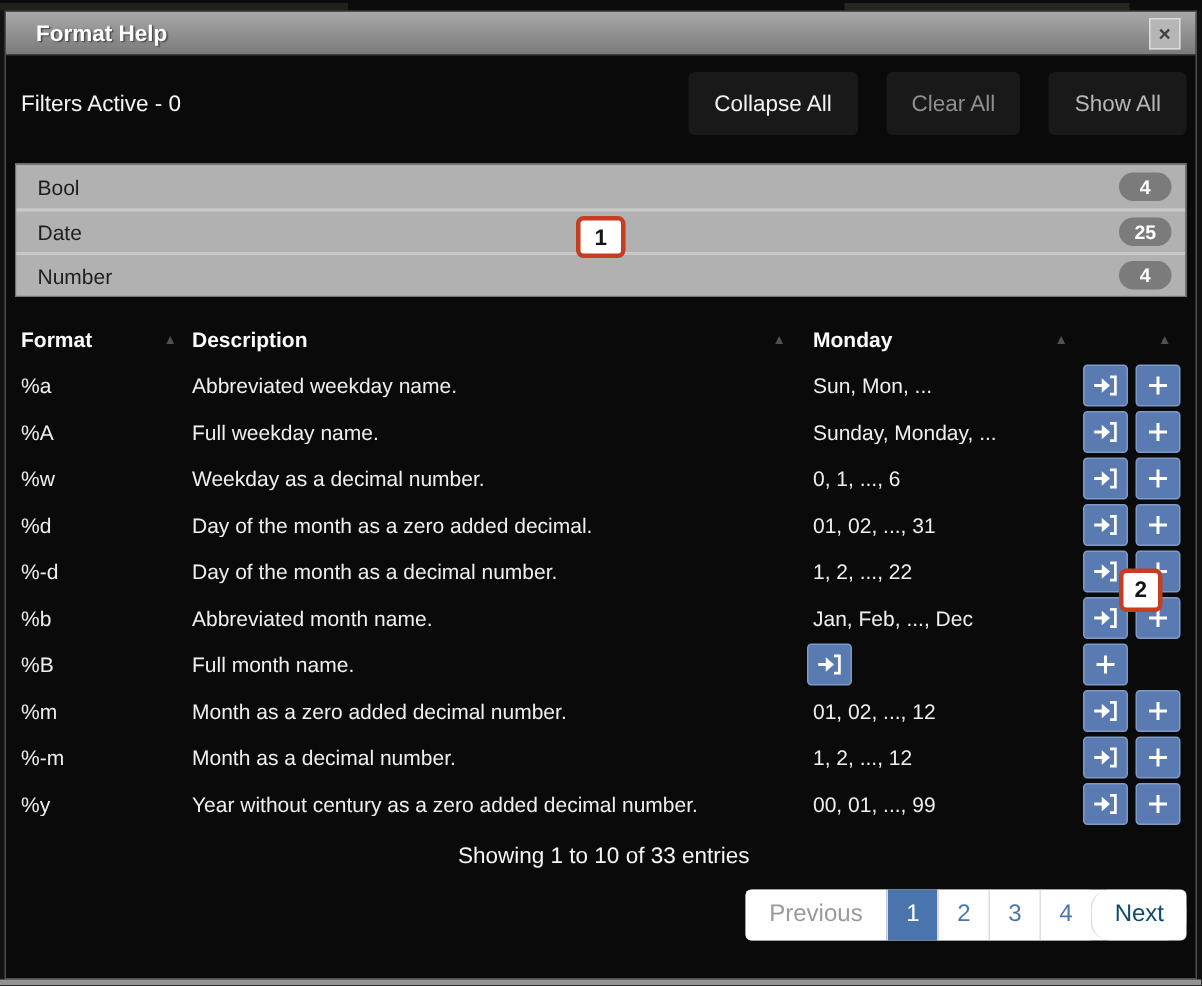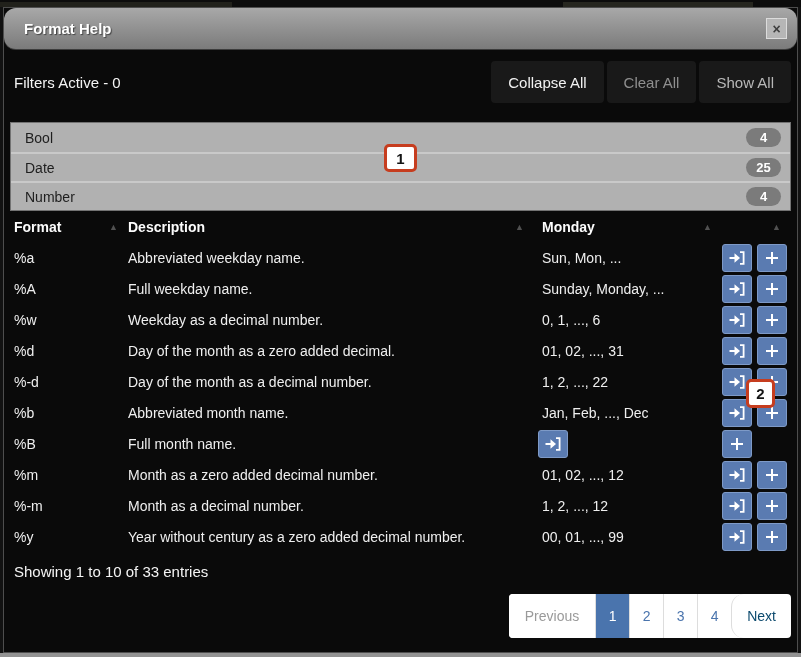--- a/index.html
+++ b/index.html
@@ -13,90 +13,90 @@
   .top-strip { position: absolute; left: 0; top: 0; width: 801px; height: 7px; background: #0c0c0c; }
   .top-strip .seg1 { position: absolute; left: 0; top: 2px; width: 232px; height: 5px; background: #21211b; }
   .top-strip .seg2 { position: absolute; left: 563px; top: 2px; width: 190px; height: 5px; background: #26261f; }
   .bottom-strip { position: absolute; left: 0; bottom: 0; width: 801px; height: 4px; background: #939393; }
 
   .dialog {
     position: absolute; left: 3px; top: 7px; width: 795px; height: 646px;
     background: #0a0a0a; border: 1px solid #4e4e4e;
   }
   .titlebar {
-    height: 42px; display: flex; align-items: center;
+    height: 29px; display: flex; align-items: center;
     background: linear-gradient(180deg, #a8a8a8 0%, #8f8f8f 55%, #7b7b7b 100%);
     border-bottom: 1px solid #3d3d3d;
     padding: 0 10px 0 20px;
     cursor: move;
-    border-radius: 12px;
   }
   .title { color: #ffffff; font-weight: bold; font-size: 15px; text-shadow: 1px 1px 1px #444; }
   .close-btn {
     margin-left: auto; width: 21px; height: 21px;
     background: #b6b6b6; border: 1px solid #dcdcdc;
     color: #3f3f3f; font-weight: bold; font-size: 14px; line-height: 1;
     display: flex; align-items: center; justify-content: center; cursor: pointer;
     font-family: "Liberation Sans", sans-serif;
   }
 
   .content { padding: 6px 6px 0 6px; }
 
   .toolbar { display: flex; align-items: center; margin-top: 5px; }
   .filters-label { color: #f5f5f5; font-size: 15px; padding-left: 4px; }
   .toolbar-buttons { margin-left: auto; display: flex; gap: 3px; }
   .tb {
     height: 42px; background: #191919; border: none; border-radius: 4px;
     font-size: 15px; padding: 0 17px; cursor: pointer;
     font-family: "Liberation Sans", sans-serif;
+    margin-left: 16px;
   }
   .tb.b0 { color: #f2f2f2; }
   .tb.b1 { color: #b8b8b8; }
   .tb.b2 { color: #8f8f8f; }
 
   .accordion { margin-top: 19px; border: 1px solid #737373; background: #c6c6c6; }
   .acc-row {
     height: 29px; background: #b1b1b1; display: flex; align-items: center;
     padding: 0 9px 0 14px; cursor: pointer;
   }
   .acc-row + .acc-row { border-top: 2px solid #c9c9c9; }
   .acc-label { font-size: 14px; color: #1e1e1e; }
   .acc-badge {
     margin-left: auto; background: #7b7b7b; color: #ffffff;
     font-weight: bold; font-size: 13px; min-width: 35px; height: 19px;
     border-radius: 10px; display: flex; align-items: center; justify-content: center;
   }
 
   .grid-row { display: grid; grid-template-columns: 114px 414px 184px 35px 34px; align-items: center; }
-  .thead { height: 30px; margin-top: 1px; }
+  .thead { height: 30px; margin-top: 13px; }
   .th { display: flex; align-items: center; color: #fcfcfc; font-weight: bold; font-size: 14px; padding-left: 4px; }
   .sort { margin-left: auto; color: #515151; font-size: 9px; }
   .th-format .sort { margin-right: 6px; }
   .th-desc .sort { margin-right: 14px; }
   .th-sample .sort { margin-right: 10px; }
   .th-actions { justify-content: flex-end; }
   .th-actions .sort { margin-left: 0; margin-right: 10px; }
 
   .trow { height: 31px; }
   .c-format, .c-desc, .c-sample { color: #efefef; font-size: 14px; padding-left: 4px; white-space: nowrap; overflow: hidden; }
   .act {
     width: 30px; height: 28px; border-radius: 3px;
     background: #5a7bb1; border: 1px solid #7e9ac7;
     display: flex; align-items: center; justify-content: center;
     cursor: pointer; padding: 0;
   }
   .act svg { display: block; }
 
-  .status { color: #f5f5f5; font-size: 15px; margin-top: 11px; padding-left: 4px; }
+  .status { color: #f5f5f5; font-size: 15px; margin-top: 11px; padding-left: 4px; text-align: center; }
 
   .pager { display: flex; justify-content: flex-end; margin-top: 14px; padding-right: 0px; }
   .pager-group { display: flex; background: #ffffff; border-radius: 4px; overflow: hidden; }
   .pg {
-    height: 44px; display: flex; align-items: center; justify-content: center;
-    font-size: 14px; background: #ffffff; border: none; border-left: 1px solid #dddddd;
+    height: 34px; display: flex; align-items: center; justify-content: center;
+    font-size: 16px; background: #ffffff; border: none; border-left: 1px solid #dddddd;
     cursor: pointer; font-family: "Liberation Sans", sans-serif;
   }
   .pg.prev { padding: 0 16px; color: #9a9a9a; border-left: none; }
   .pg.num { width: 34px; color: #4a74ad; }
   .pg.num.active { background: #4a74ad; color: #ffffff; }
   .pg.next { padding: 12px 15px; color: #0c4a6e; border-radius: 13px; }
 
   .callout {
     position: absolute; background: #ffffff; border: 3px solid #c63d1f; border-radius: 5px;
     color: #141414; font-weight: bold; font-size: 15px;

